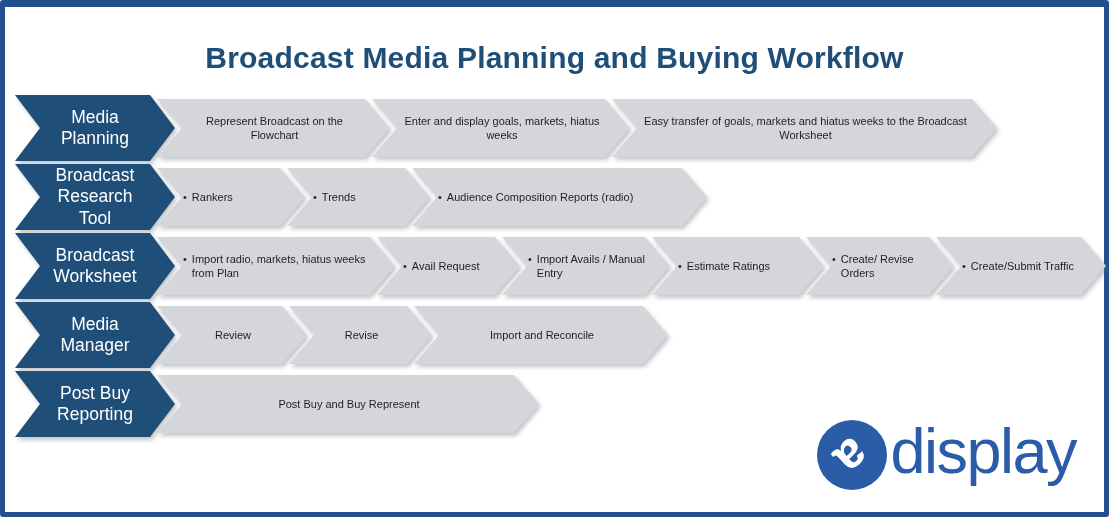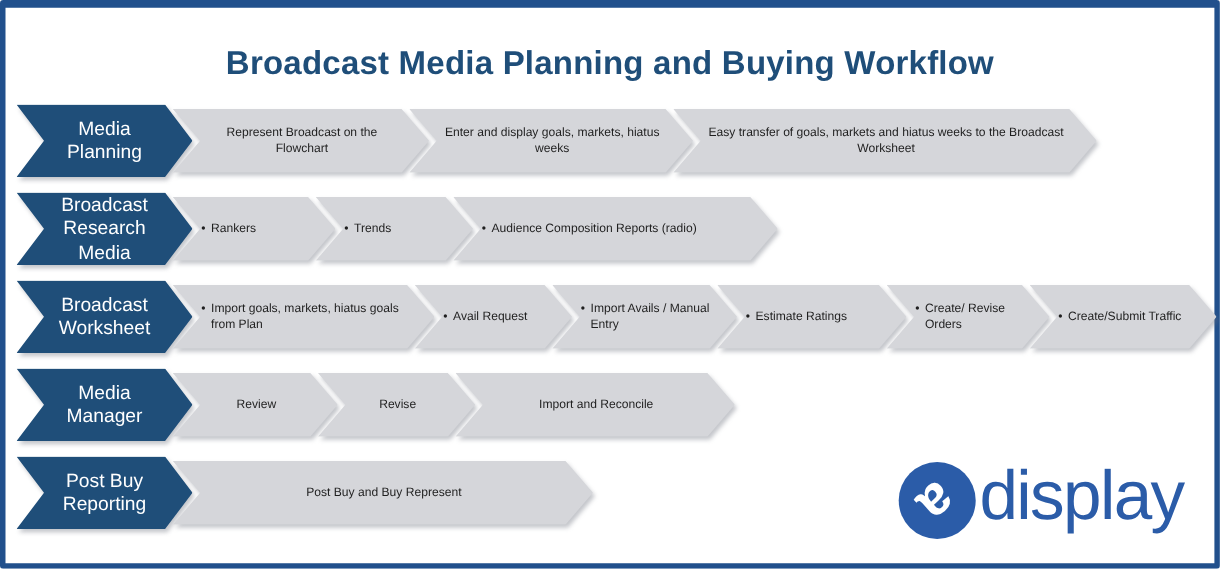--- a/index.html
+++ b/index.html
@@ -27,21 +27,21 @@
     text-align:center;
     color:var(--navy);
     font-size:30px;
     font-weight:700;
     letter-spacing:.2px;
     padding-top:34px;
   }
   .rows{position:absolute;left:10px;top:88px;}
   .row{
     display:flex;align-items:center;
-    height:66px;margin-bottom:14px;
+    height:66px;margin-bottom:3px;
     filter:drop-shadow(2px 3px 2px rgba(105,110,122,.40));
   }
   .chev{
     clip-path:polygon(0 0, calc(100% - 25px) 0, 100% 50%, calc(100% - 25px) 100%, 0 100%, 25px 50%);
     display:flex;align-items:center;flex-shrink:0;
   }
   .chev.label{
     width:160px;height:66px;
     background:var(--navy);
     color:#fff;font-size:17.5px;line-height:1.22;
@@ -100,21 +100,21 @@
       <div class="chev gray centered" style="width:258px">
         <div class="step-text">Enter and display goals, markets, hiatus weeks</div>
       </div>
       <div class="chev gray centered" style="width:385px">
         <div class="step-text">Easy transfer of goals, markets and hiatus weeks to the Broadcast Worksheet</div>
       </div>
     </div>
 
     <div class="row">
       <div class="chev label">
-        <span class="label-text">Broadcast Research Media</span>
+        <span class="label-text">Broadcast Research Tool</span>
       </div>
       <div class="chev gray bulleted" style="width:148px">
         <div class="bwrap">
             <span class="bullet"></span>
         <div class="step-text">Rankers</div>
           </div>
       </div>
       <div class="chev gray bulleted" style="width:143px">
         <div class="bwrap">
             <span class="bullet"></span>
@@ -129,21 +129,21 @@
       </div>
     </div>
 
     <div class="row">
       <div class="chev label">
         <span class="label-text">Broadcast Worksheet</span>
       </div>
       <div class="chev gray bulleted" style="width:238px">
         <div class="bwrap">
             <span class="bullet"></span>
-        <div class="step-text">Import goals, markets, hiatus goals from Plan</div>
+        <div class="step-text">Import radio, markets, hiatus weeks from Plan</div>
           </div>
       </div>
       <div class="chev gray bulleted" style="width:143px">
         <div class="bwrap">
             <span class="bullet"></span>
         <div class="step-text">Avail Request</div>
           </div>
       </div>
       <div class="chev gray bulleted" style="width:168px">
         <div class="bwrap">

